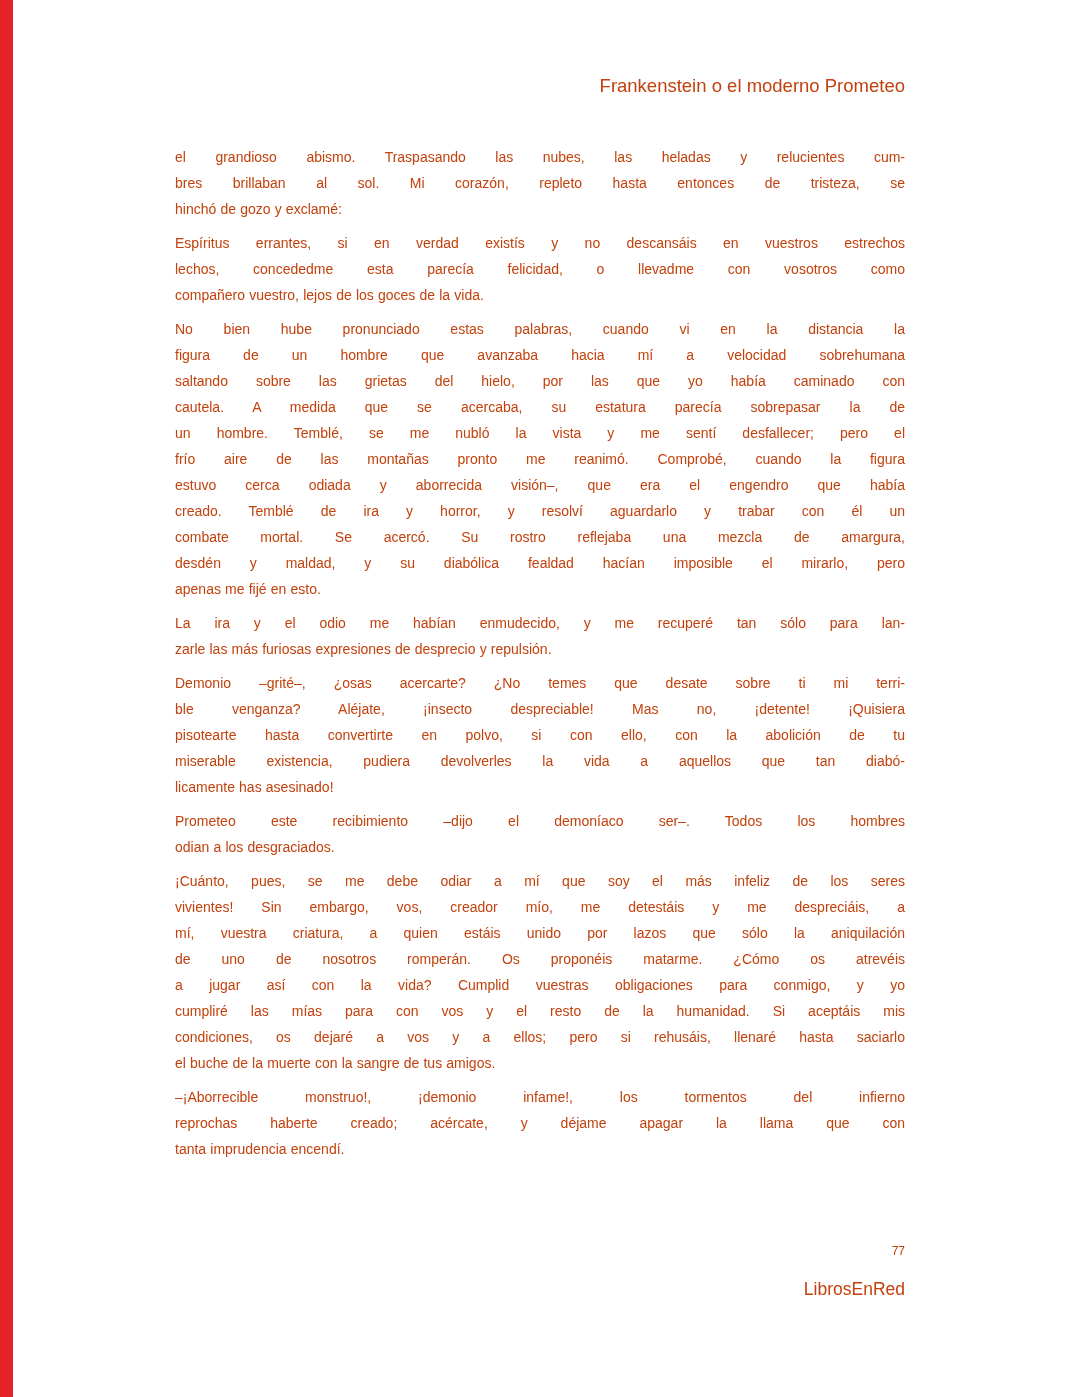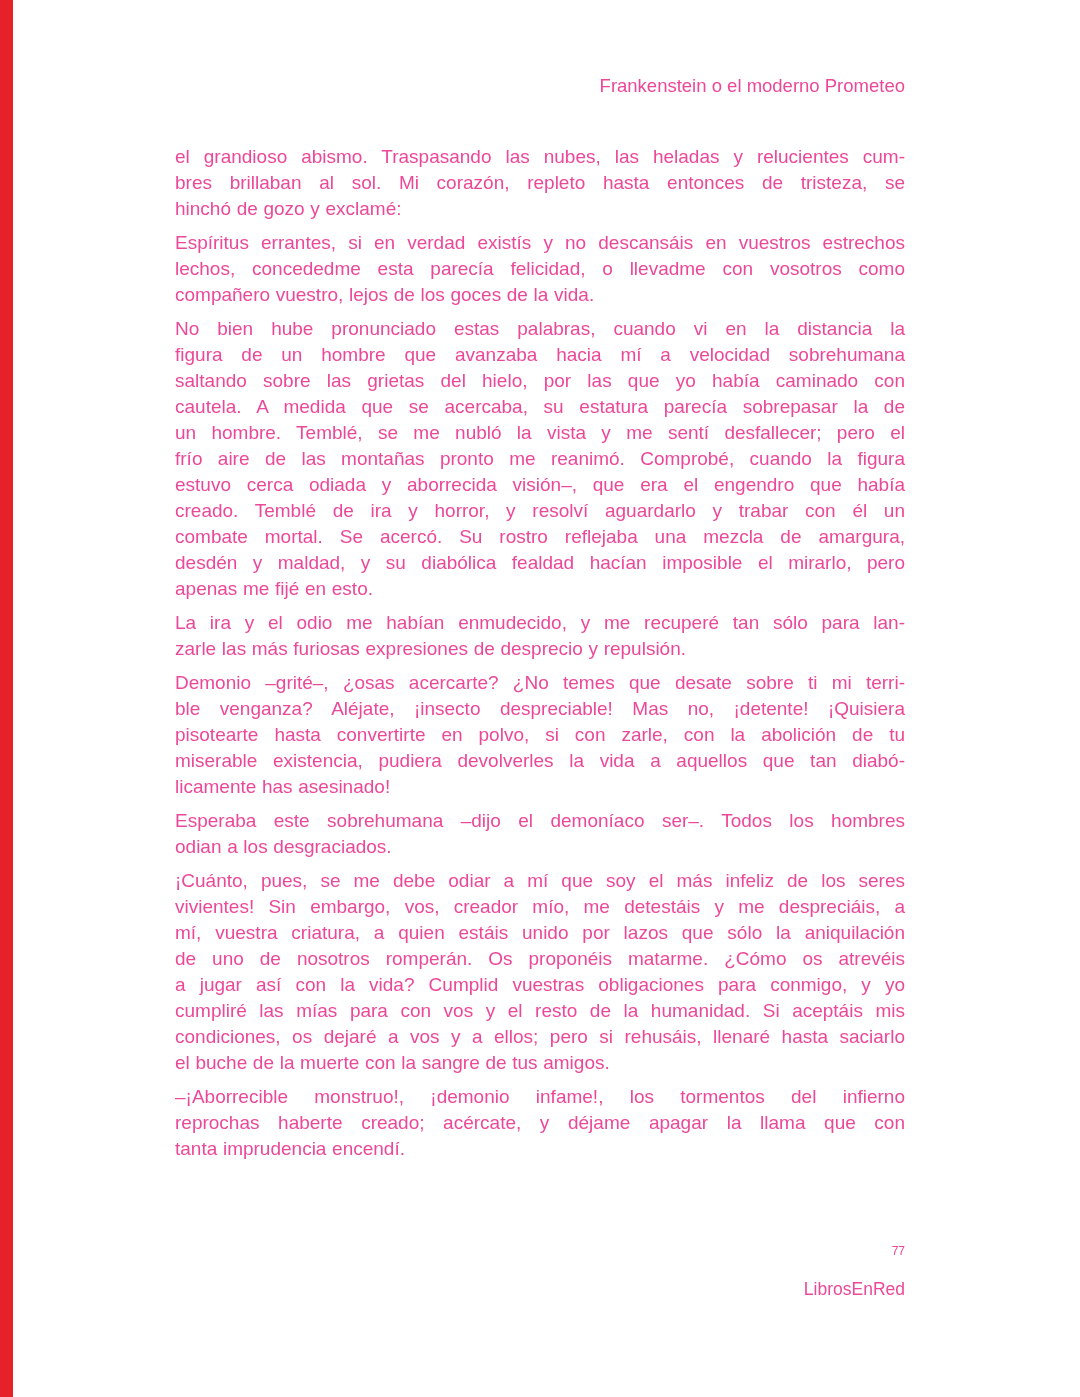--- a/index.html
+++ b/index.html
@@ -6,21 +6,21 @@
     margin: 0;
     padding: 0;
     background: #ffffff;
   }
   .page {
     position: relative;
     width: 1080px;
     height: 1397px;
     background: #ffffff;
     font-family: "Liberation Sans", sans-serif;
-    color: #ec4899;
+    color: #c2410c;
     overflow: hidden;
   }
   .red-stripe {
     position: absolute;
     left: 0;
     top: 0;
     width: 13px;
     height: 1397px;
     background: #e62129;
   }
@@ -36,21 +36,21 @@
   .text-column {
     position: absolute;
     top: 144px;
     left: 175px;
     width: 730px;
   }
   .para {
     margin: 0 0 8px 0;
   }
   .line {
-    font-size: 19px;
+    font-size: 14px;
     line-height: 26px;
     text-align: justify;
     text-align-last: justify;
     word-spacing: 0.02em;
   }
   .line.last {
     text-align: left;
     text-align-last: left;
   }
   .page-number {
@@ -104,26 +104,26 @@
         <div class="line">desdén y maldad, y su diabólica fealdad hacían imposible el mirarlo, pero</div>
         <div class="line last">apenas me fijé en esto.</div>
       </div>
       <div class="para">
         <div class="line">La ira y el odio me habían enmudecido, y me recuperé tan sólo para lan-</div>
         <div class="line last">zarle las más furiosas expresiones de desprecio y repulsión.</div>
       </div>
       <div class="para">
         <div class="line">Demonio –grité–, ¿osas acercarte? ¿No temes que desate sobre ti mi terri-</div>
         <div class="line">ble venganza? Aléjate, ¡insecto despreciable! Mas no, ¡detente! ¡Quisiera</div>
-        <div class="line">pisotearte hasta convertirte en polvo, si con zarle, con la abolición de tu</div>
+        <div class="line">pisotearte hasta convertirte en polvo, si con ello, con la abolición de tu</div>
         <div class="line">miserable existencia, pudiera devolverles la vida a aquellos que tan diabó-</div>
         <div class="line last">licamente has asesinado!</div>
       </div>
       <div class="para">
-        <div class="line">Esperaba este sobrehumana –dijo el demoníaco ser–. Todos los hombres</div>
+        <div class="line">Prometeo este recibimiento –dijo el demoníaco ser–. Todos los hombres</div>
         <div class="line last">odian a los desgraciados.</div>
       </div>
       <div class="para">
         <div class="line">¡Cuánto, pues, se me debe odiar a mí que soy el más infeliz de los seres</div>
         <div class="line">vivientes! Sin embargo, vos, creador mío, me detestáis y me despreciáis, a</div>
         <div class="line">mí, vuestra criatura, a quien estáis unido por lazos que sólo la aniquilación</div>
         <div class="line">de uno de nosotros romperán. Os proponéis matarme. ¿Cómo os atrevéis</div>
         <div class="line">a jugar así con la vida? Cumplid vuestras obligaciones para conmigo, y yo</div>
         <div class="line">cumpliré las mías para con vos y el resto de la humanidad. Si aceptáis mis</div>
         <div class="line">condiciones, os dejaré a vos y a ellos; pero si rehusáis, llenaré hasta saciarlo</div>

